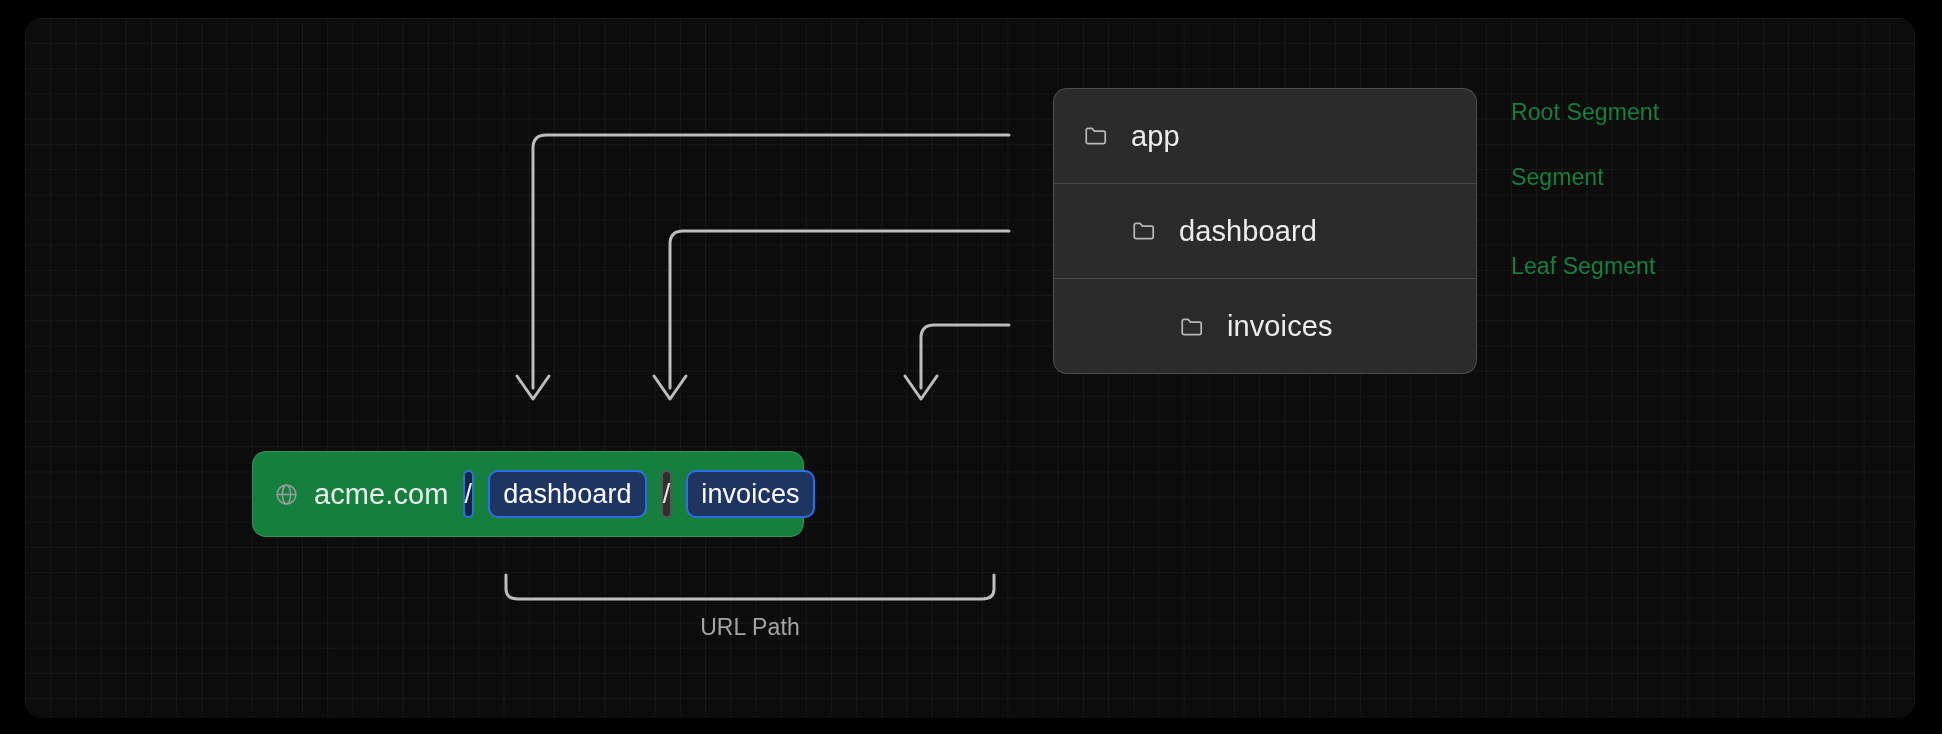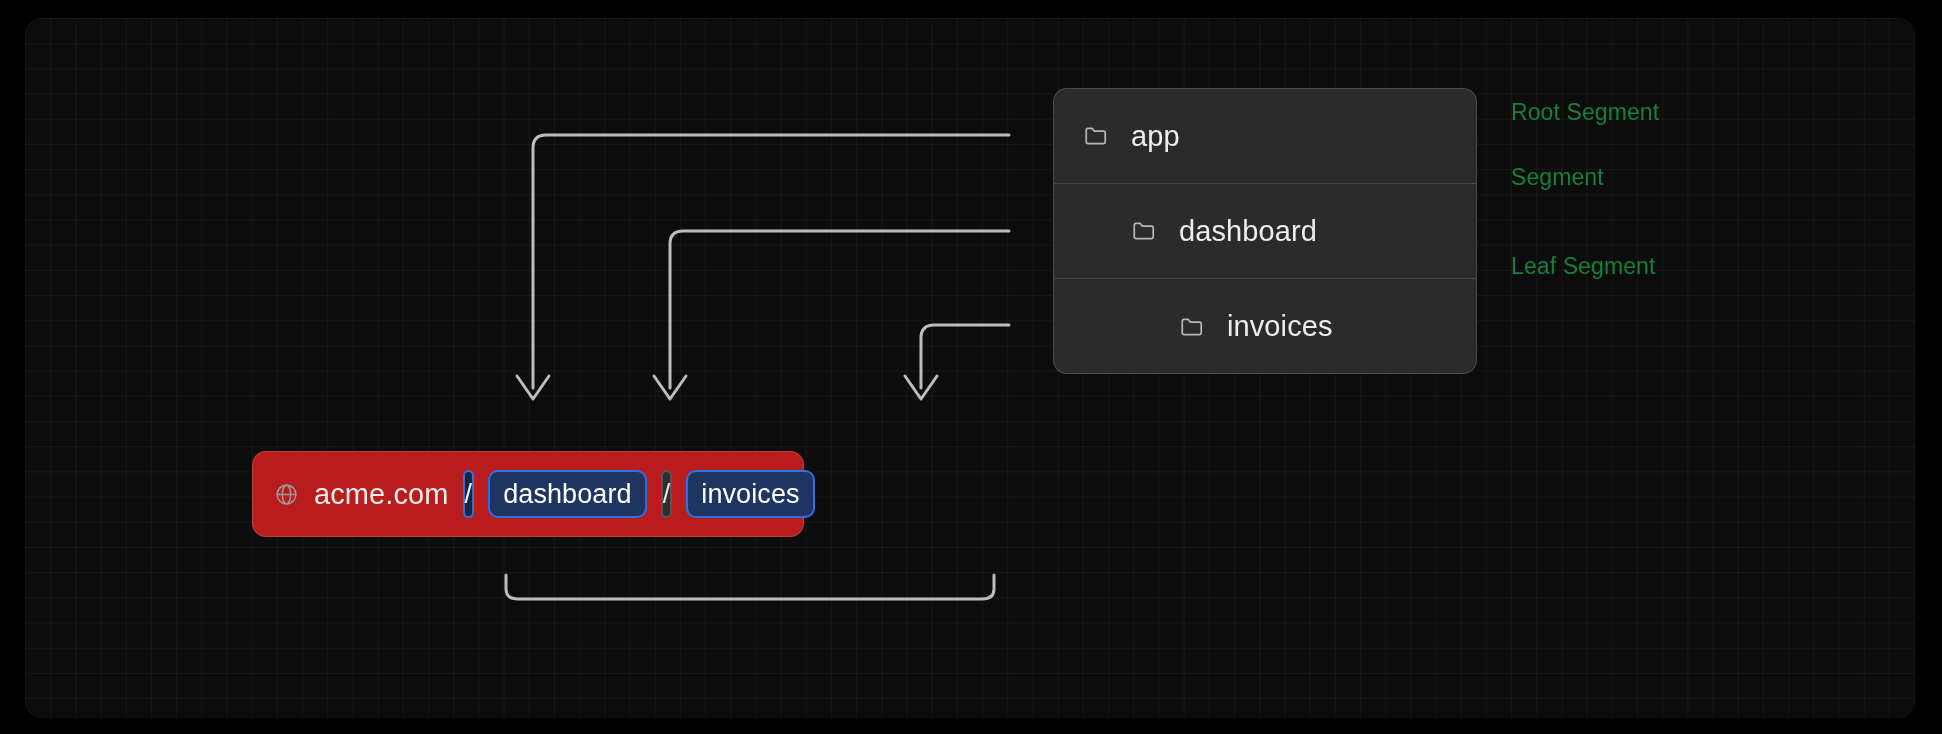--- a/index.html
+++ b/index.html
@@ -94,21 +94,21 @@
     overflow: visible;
   }
 
   
   #url-bar {
     position: absolute;
     left: 252px;
     top: 451px;
     width: 552px;
     height: 86px;
-    background: #b91c1c;
+    background: #15803d;
     border: 1px solid rgba(255,255,255,0.14);
     border-radius: 14px;
     display: flex;
     align-items: center;
     padding: 0 22px 0 21px;
     gap: 0;
   }
   #globe-icon { width: 25px; height: 25px; flex: 0 0 25px; display: block; }
   #domain-text {
     font-size: 29px;
@@ -234,14 +234,15 @@
 
     <span class="chip chip-slash-muted">/</span>
 
     <span class="chip chip-segment">invoices</span>
   </div>
 
   <svg id="bracket-svg" viewBox="0 0 492 30" xmlns="http://www.w3.org/2000/svg">
     <path d="M 2 2 L 2 16 Q 2 26 14 26 L 478 26 Q 490 26 490 16 L 490 2" fill="none" stroke="#bdbdbd" stroke-width="3" stroke-linecap="round"></path>
   </svg>
 
+  <div id="url-path-caption">URL Path</div>
 
 </div>
 
 </body></html>

